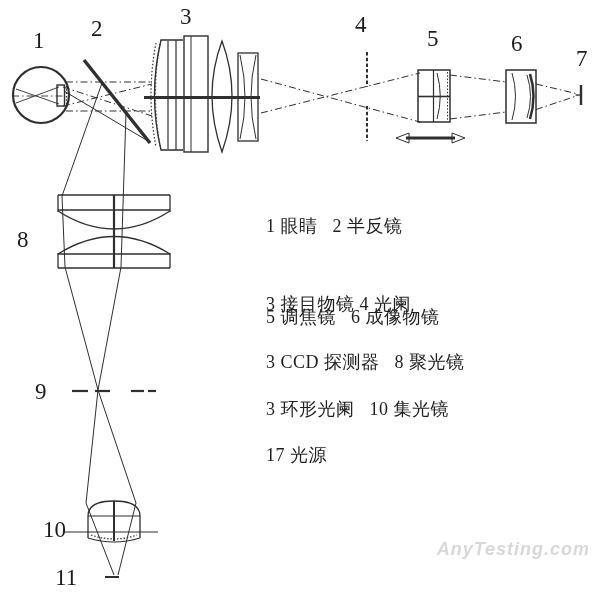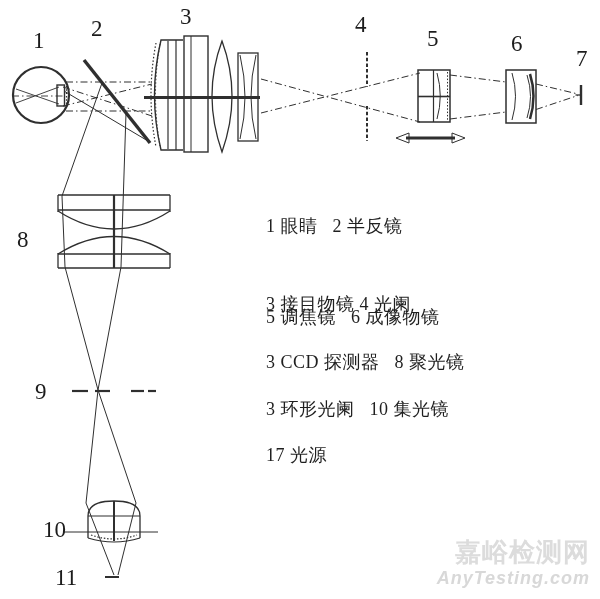--- a/index.html
+++ b/index.html
@@ -172,17 +172,16 @@
   <div class="legend">
     <div class="legend-line" style="top:216px;">1 眼睛   2 半反镜</div>
     <div class="legend-line" style="top:262px;margin-top:32px;">3 接目物镜 4 光阑</div>
     <div class="legend-line" style="top:307px;">5 调焦镜   6 成像物镜</div>
     <div class="legend-line" style="top:352px;">3 CCD 探测器   8 聚光镜</div>
     <div class="legend-line" style="top:399px;">3 环形光阑   10 集光镜</div>
     <div class="legend-line" style="top:445px;">17 光源</div>
   </div>
 
   <div class="watermark">
-    <div class="watermark-cn">嘉峪检测网</div>
     <div class="watermark-en">AnyTesting.com</div>
   </div>
 
 </div>
 
 </body></html>

